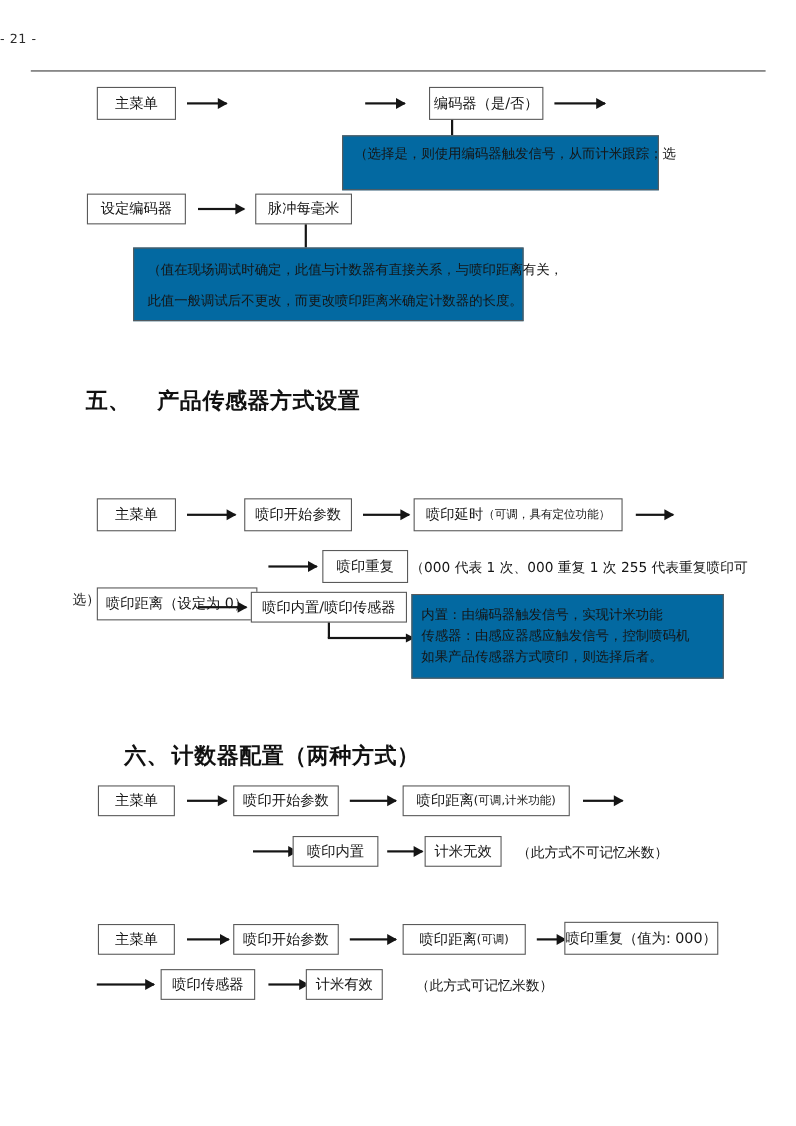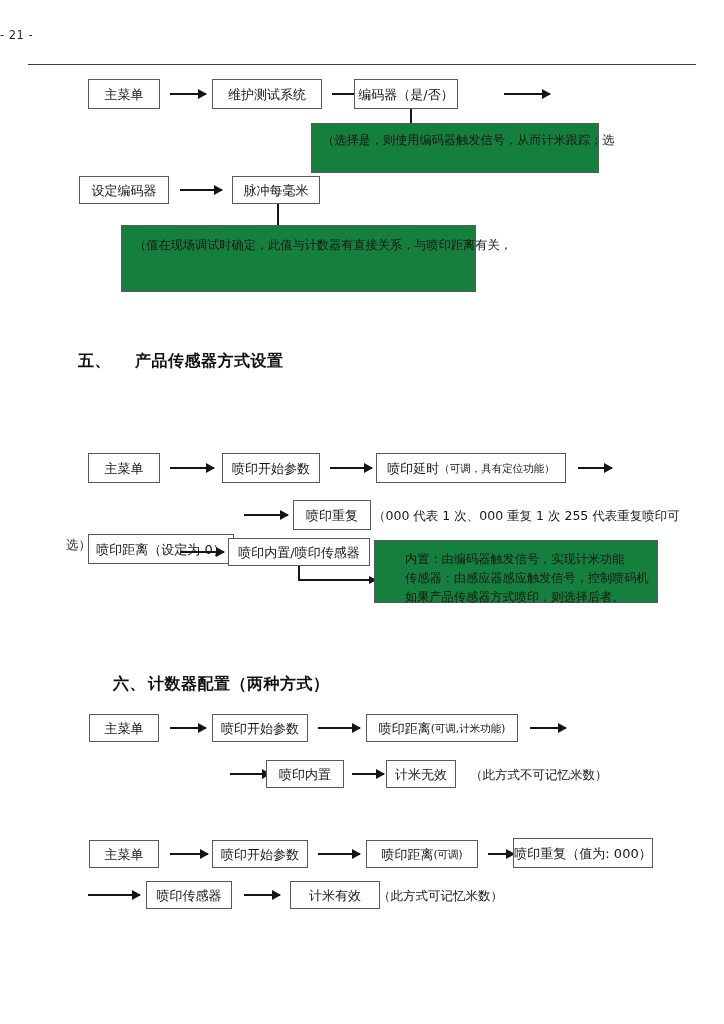--- a/index.html
+++ b/index.html
@@ -55,21 +55,21 @@
     padding: 0 6px;
   }
   .node .small {
     font-size: 10.5px;
   }
 
   .note {
     position: absolute;
     box-sizing: border-box;
     border: 1.2px solid #5a5a5a;
-    background: #15803d;
+    background: #0369a1;
     color: #151515;
     font-size: 12.2px;
   }
   .note .line {
     white-space: nowrap;
   }
 
   
   .arrow {
     position: absolute;
@@ -98,21 +98,21 @@
     transform: translateY(-50%);
     border-left: 8px solid #151515;
     border-top: 4.5px solid transparent;
     border-bottom: 4.5px solid transparent;
   }
 
   
   .heading {
     position: absolute;
     font-weight: bold;
-    font-size: 16px;
+    font-size: 20px;
     color: #111111;
     white-space: nowrap;
     letter-spacing: 0.5px;
   }
   .heading .num { margin-right: 2px; }
   .heading .gap { display: inline-block; width: 22px; }
 
   
   .free-text {
     position: absolute;
@@ -126,44 +126,44 @@
 
 <div class="page">
 
   <div class="page-number">- 21 -</div>
   <div class="header-rule"></div>
 
   <div class="node" style="left:88px; top:79px; width:72px; height:30px;">主菜单</div>
 
   <div class="arrow" style="left:170px; top:93px; width:36px;"></div>
 
-  <div class="node" style="left:212px; top:79px; width:110px; height:30px;">维护测试系统</div>
 
   <div class="arrow" style="left:332px; top:93px; width:36px;"></div>
 
-  <div class="node" style="left:354px; top:79px; width:104px; height:30px;">编码器（是/否）</div>
+  <div class="node" style="left:390px; top:79px; width:104px; height:30px;">编码器（是/否）</div>
 
   <div class="arrow" style="left:504px; top:93px; width:46px;"></div>
 
   <div class="seg-v" style="left:410px; top:109px; height:14px;"></div>
 
   <div class="note" style="left:311px; top:123px; width:288px; height:50px; padding:8px 10px 0 10px;">
     <div class="line">（选择是，则使用编码器触发信号，从而计米跟踪；选</div>
   </div>
 
   <div class="node" style="left:79px; top:176px; width:90px; height:28px;">设定编码器</div>
 
   <div class="arrow" style="left:180px; top:189px; width:42px;"></div>
 
   <div class="node" style="left:232px; top:176px; width:88px; height:28px;">脉冲每毫米</div>
 
   <div class="seg-v" style="left:277px; top:204px; height:21px;"></div>
 
   <div class="note" style="left:121px; top:225px; width:355px; height:67px; padding:11px 12px 0 12px;">
     <div class="line">（值在现场调试时确定，此值与计数器有直接关系，与喷印距离有关，</div>
+    <div class="line" style="margin-top:11px;">此值一般调试后不更改，而更改喷印距离米确定计数器的长度。</div>
   </div>
 
   <div class="heading" style="left:78px; top:351px;">
     <span class="num">五、</span><span class="gap"></span><span>产品传感器方式设置</span>
   </div>
 
   <div class="node" style="left:88px; top:453px; width:72px; height:30px;">主菜单</div>
 
   <div class="arrow" style="left:170px; top:467px; width:44px;"></div>
 
@@ -188,21 +188,21 @@
 
   <div class="free-text" style="left:66px; top:537px;">选）</div>
 
   <div class="arrow" style="left:180px; top:551px; width:44px;"></div>
 
   <div class="node" style="left:228px; top:538px; width:142px; height:28px;">喷印内置/喷印传感器</div>
 
   <div class="seg-v" style="left:298px; top:566px; height:14px;"></div>
   <div class="seg-h head" style="left:298px; top:579px; width:78px;"></div>
 
-  <div class="note" style="left:374px; top:540px; width:284px; height:63px; padding:9px 12px 0 30px; line-height:1.55;">
+  <div class="note" style="left:374px; top:540px; width:284px; height:77px; padding:9px 12px 0 8px; line-height:1.55;">
     <div class="line">内置：由编码器触发信号，实现计米功能</div>
     <div class="line">传感器：由感应器感应触发信号，控制喷码机</div>
     <div class="line">如果产品传感器方式喷印，则选择后者。</div>
   </div>
 
   <div class="heading" style="left:113px; top:674px;">
     <span class="num">六、</span><span>计数器配置（两种方式）</span>
   </div>
 
   <div class="node" style="left:89px; top:714px; width:70px; height:28px;">主菜单</div>
@@ -247,17 +247,17 @@
   <div class="arrow" style="left:488px; top:853px; width:26px;"></div>
 
   <div class="node" style="left:513px; top:838px; width:140px; height:30px;">喷印重复（值为: 000）</div>
 
   <div class="arrow" style="left:88px; top:894px; width:52px;"></div>
 
   <div class="node" style="left:146px; top:881px; width:86px; height:28px;">喷印传感器</div>
 
   <div class="arrow" style="left:244px; top:894px; width:36px;"></div>
 
-  <div class="node" style="left:290px; top:881px; width:90px; height:28px;">计米有效</div>
+  <div class="node" style="left:278px; top:881px; width:70px; height:28px;">计米有效</div>
 
   <div class="free-text" style="left:378px; top:888px;">（此方式可记忆米数）</div>
 
 </div>
 
 </body></html>

